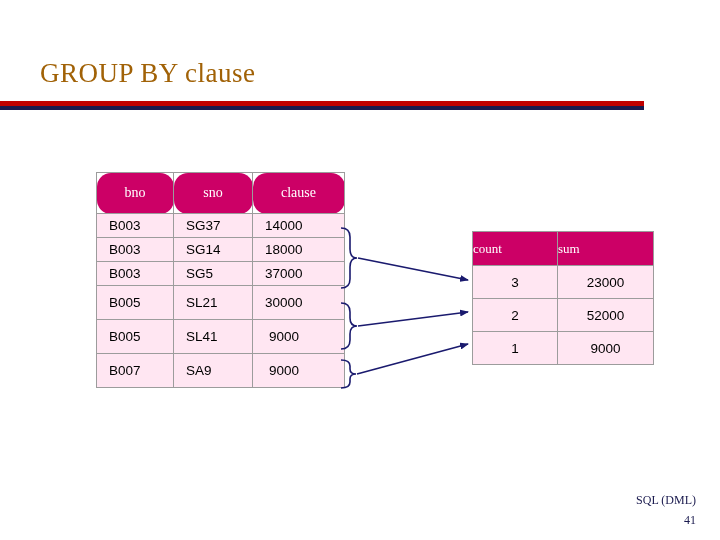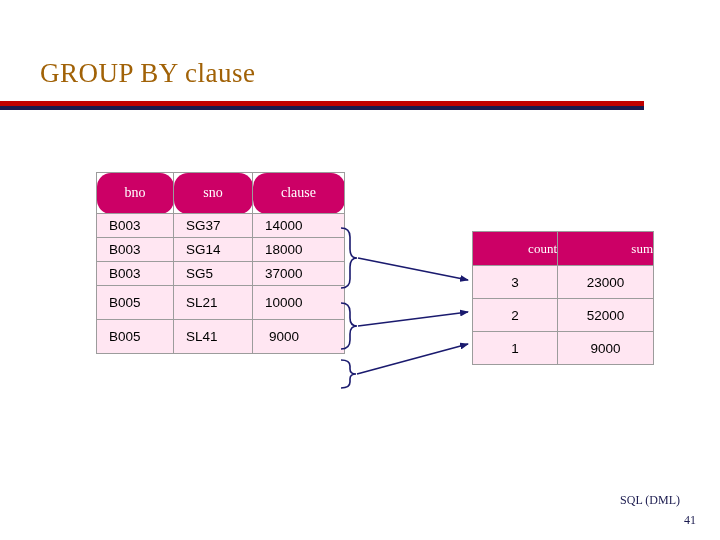--- a/index.html
+++ b/index.html
@@ -105,21 +105,21 @@
     padding: 0;
     vertical-align: middle;
   }
   #right-table thead th {
     background: #cc0066;
     color: #ffffff;
     font-family: "Liberation Serif", serif;
     font-size: 13px;
     font-weight: normal;
     height: 33px;
-    text-align: right;
+    text-align: left;
   }
   #right-table tbody td {
     background: #ffe6f2;
     font-family: "Liberation Sans", sans-serif;
     font-size: 13.5px;
     color: #000000;
     height: 32px;
     text-align: center;
   }
   .col-count { width: 84px; }
@@ -131,21 +131,21 @@
     left: 0;
     top: 0;
     width: 720px;
     height: 540px;
     pointer-events: none;
   }
 
   
   #footer-label {
     position: absolute;
-    right: 40px;
+    right: 24px;
     top: 493px;
     font-family: "Liberation Serif", serif;
     font-size: 12px;
     color: #1a1a4e;
     text-align: right;
   }
   #footer-page {
     position: absolute;
     right: 24px;
     top: 513px;
@@ -183,25 +183,30 @@
       <td>18000</td>
     </tr>
     <tr>
       <td>B003</td>
       <td>SG5</td>
       <td>37000</td>
     </tr>
     <tr class="spaced">
       <td>B005</td>
       <td>SL21</td>
-      <td>10000</td>
+      <td>30000</td>
     </tr>
     <tr class="spaced">
       <td>B005</td>
       <td>SL41</td>
+      <td class="salary-pad">9000</td>
+    </tr>
+    <tr class="spaced">
+      <td>B007</td>
+      <td>SA9</td>
       <td class="salary-pad">9000</td>
     </tr>
   </tbody>
 </table>
 
 <table id="right-table">
   <thead>
     <tr>
       <th class="col-count">count</th>
       <th class="col-sum">sum</th>

